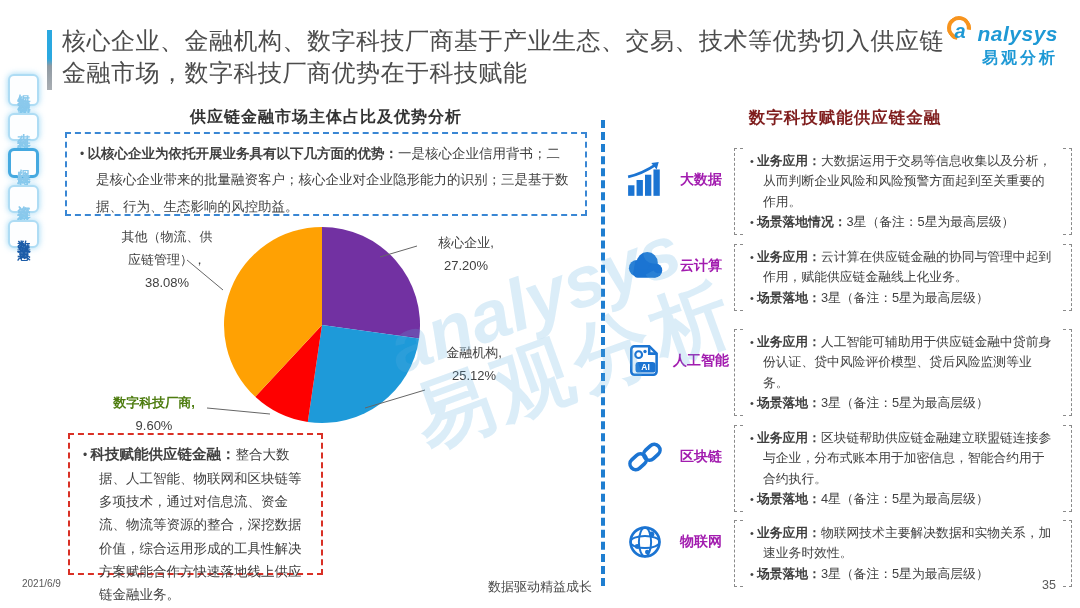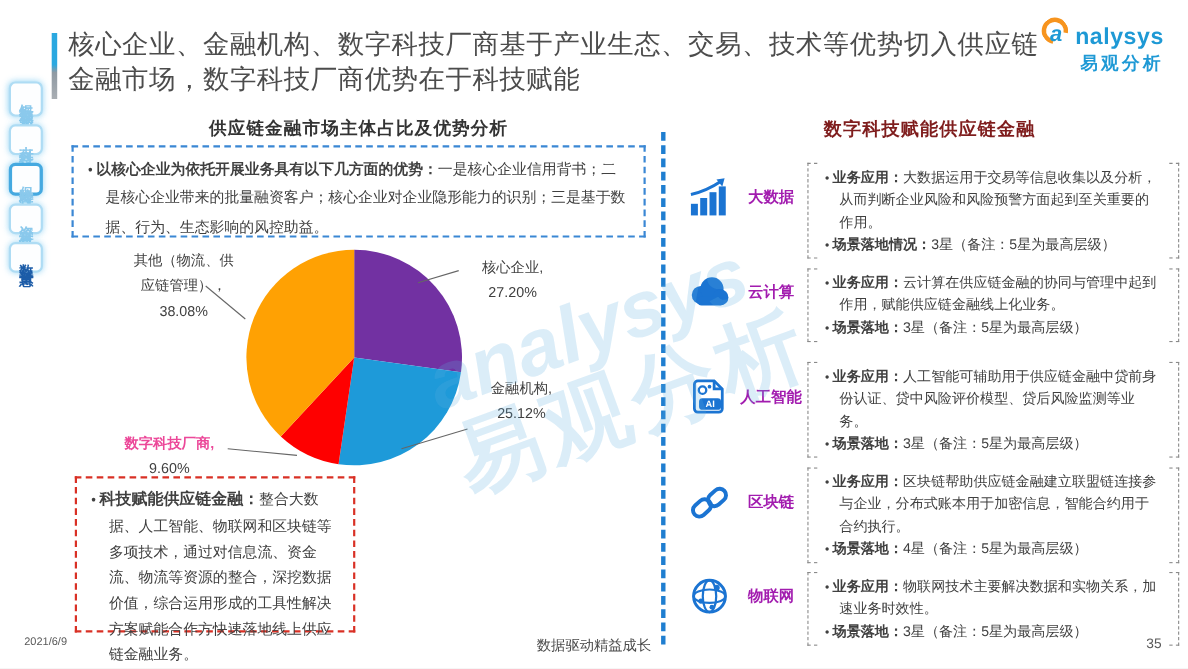--- a/index.html
+++ b/index.html
@@ -13,21 +13,21 @@
   .page-title { position:absolute; left:62px; top:25px; width:885px; font-size:24px; line-height:1.32;
     color:#4c4c4c; font-weight:500; letter-spacing:.5px; }
 
   
   .logo { position:absolute; right:22px; top:16px; width:128px; text-align:right; }
   .logo-row { display:flex; justify-content:flex-end; align-items:flex-end; }
   .logo-a-wrap { position:relative; display:inline-block; width:30px; height:30px; }
   .logo-swirl { position:absolute; left:0; top:0; width:24px; height:24px; border:4px solid #f7941e;
     border-bottom-color:transparent; border-radius:50%; transform:rotate(-35deg); }
   .logo-a { position:absolute; left:7px; top:4px; font-size:20px; font-weight:700; font-style:italic; color:#1e99d5; }
-  .logo-rest { font-size:21px; font-weight:700; color:#1e99d5; letter-spacing:.5px; }
+  .logo-rest { font-size:21px; font-weight:700; font-style:italic; color:#1e99d5; letter-spacing:.5px; }
   .logo-cn { font-size:16px; font-weight:700; color:#1e99d5; letter-spacing:3px; margin-top:2px; }
 
   
   .tabs { position:absolute; left:8px; top:74px; width:36px; display:flex; flex-direction:column; gap:7px; }
   .vtab { writing-mode:vertical-rl; text-orientation:upright; display:flex; align-items:center; justify-content:center;
     width:31px; padding:8px 0; font-size:13px; font-weight:700; letter-spacing:2px; color:#8bc9ec;
     background:#fdfeff; border:2px solid #aedcf4; border-radius:6px; box-shadow:0 0 6px rgba(120,200,240,.75); cursor:pointer; }
   .vtab.focus { border:3px solid #45a9e0; }
   .vtab.active { color:#1c5ca8; }
 
@@ -44,21 +44,21 @@
   .bullet-text { padding-left:16px; text-indent:-16px; display:block; }
   .bullet-text::before { content:"•  "; font-size:12px; }
 
   
   .pie-panel { position:absolute; left:65px; top:218px; width:522px; height:214px; }
   .pie-panel svg { position:absolute; left:0; top:0; }
   .callout { position:absolute; text-align:center; font-size:13px; color:#404040; line-height:1.75; }
   .co-0 { left:348px; top:14px; width:106px; }
   .co-1 { left:356px; top:124px; width:106px; }
   .co-2 { left:24px; top:174px; width:130px; }
-  .co-2 .co-name { color:#ec4899; font-weight:700; }
+  .co-2 .co-name { color:#4d7c0f; font-weight:700; }
   .co-3 { left:52px; top:8px; width:100px; }
   .leader { stroke:#666; stroke-width:1; fill:none; }
 
   
   .divider { position:absolute; left:601px; top:120px; height:466px; width:0; border-left:4px dashed #1f7ed0; }
 
   
   .right-heading { position:absolute; left:622px; top:107px; width:446px; text-align:center;
     font-size:16.5px; font-weight:700; color:#7f1d1d; letter-spacing:1px; }
   .tech-rows { position:absolute; left:622px; top:134px; width:450px; display:flex; flex-direction:column; }

